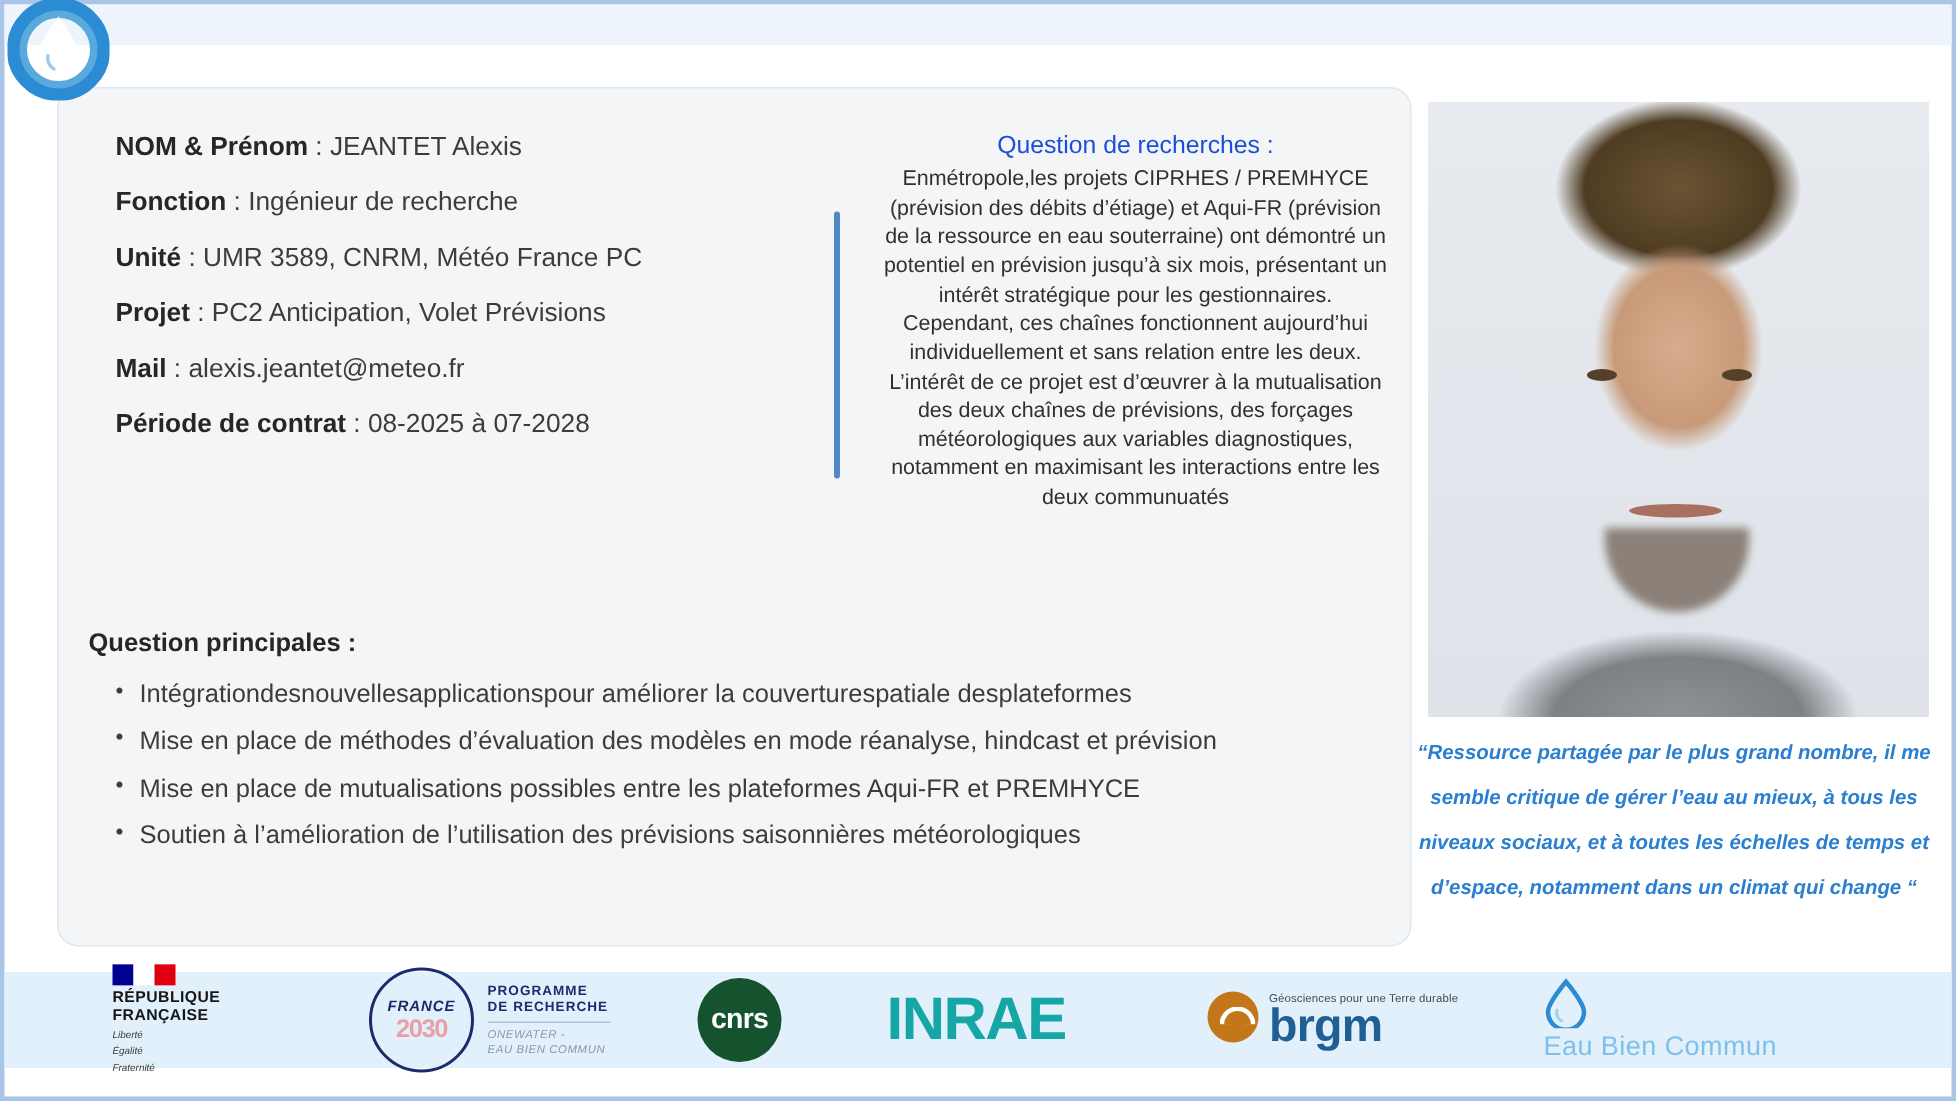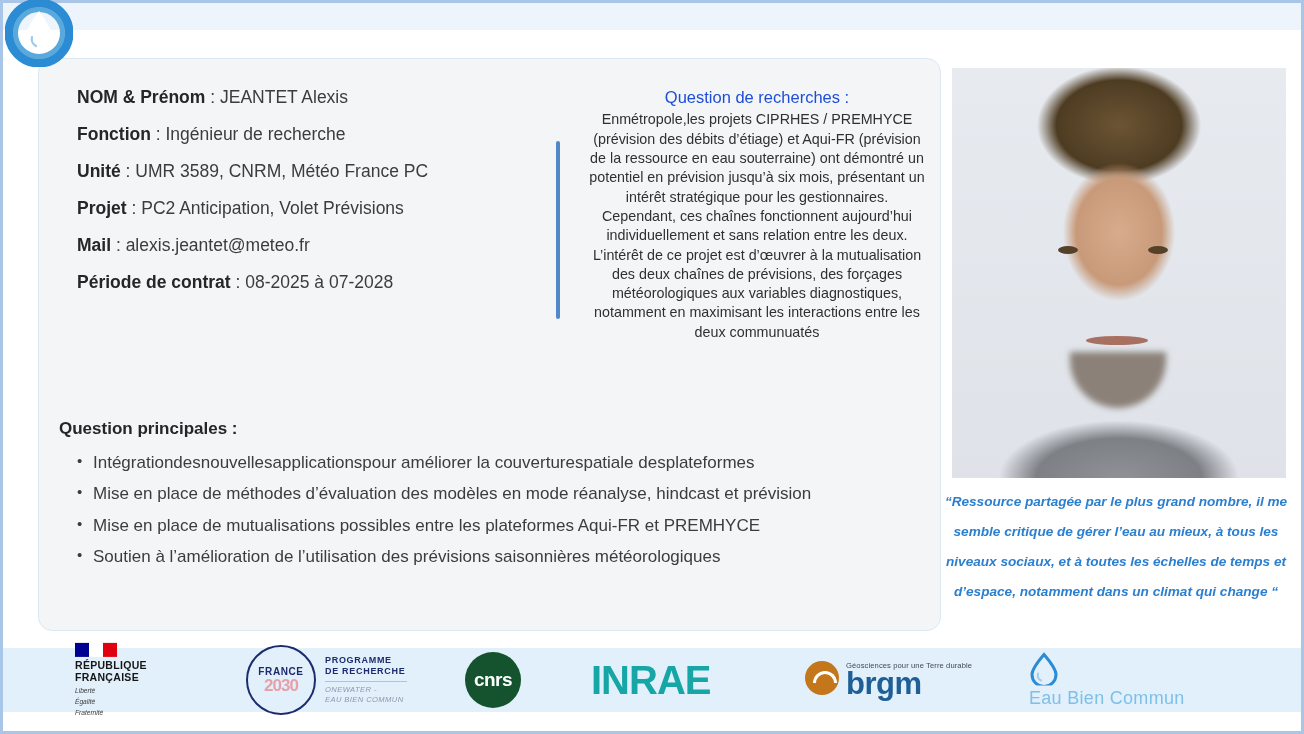--- a/index.html
+++ b/index.html
@@ -207,21 +207,21 @@
   
   .f2030 { left: 243px; display: flex; align-items: center; gap: 9px; }
   .f2030 .ring {
     position: relative;
     width: 70px; height: 70px;
     border: 2px solid #1c2a6e;
     border-radius: 50%;
     display: flex; flex-direction: column;
     align-items: center; justify-content: center;
   }
-  .f2030 .fr-word { font-size: 10px; font-weight: bold; color: #1c2a6e; letter-spacing: 0.6px; }
+  .f2030 .fr-word { font-size: 10px; font-weight: bold; color: #1c2a6e; letter-spacing: 0.6px; font-style: italic; }
   .f2030 .num { font-size: 17px; font-weight: bold; color: #e8a0a8; letter-spacing: -1px; line-height: 1; }
   .f2030 .prog-a { font-size: 9px; font-weight: bold; color: #1c2a6e; letter-spacing: 0.7px; line-height: 1.3; }
   .f2030 .rule { width: 82px; height: 1px; background: #b9bfd6; margin: 3px 0; }
   .f2030 .prog-b { font-size: 7.6px; font-style: italic; color: #8e96af; letter-spacing: 0.4px; line-height: 1.35; }
 
   
   .cnrs { left: 462px; }
   .cnrs .disc {
     width: 56px; height: 56px;
     border-radius: 50%;

